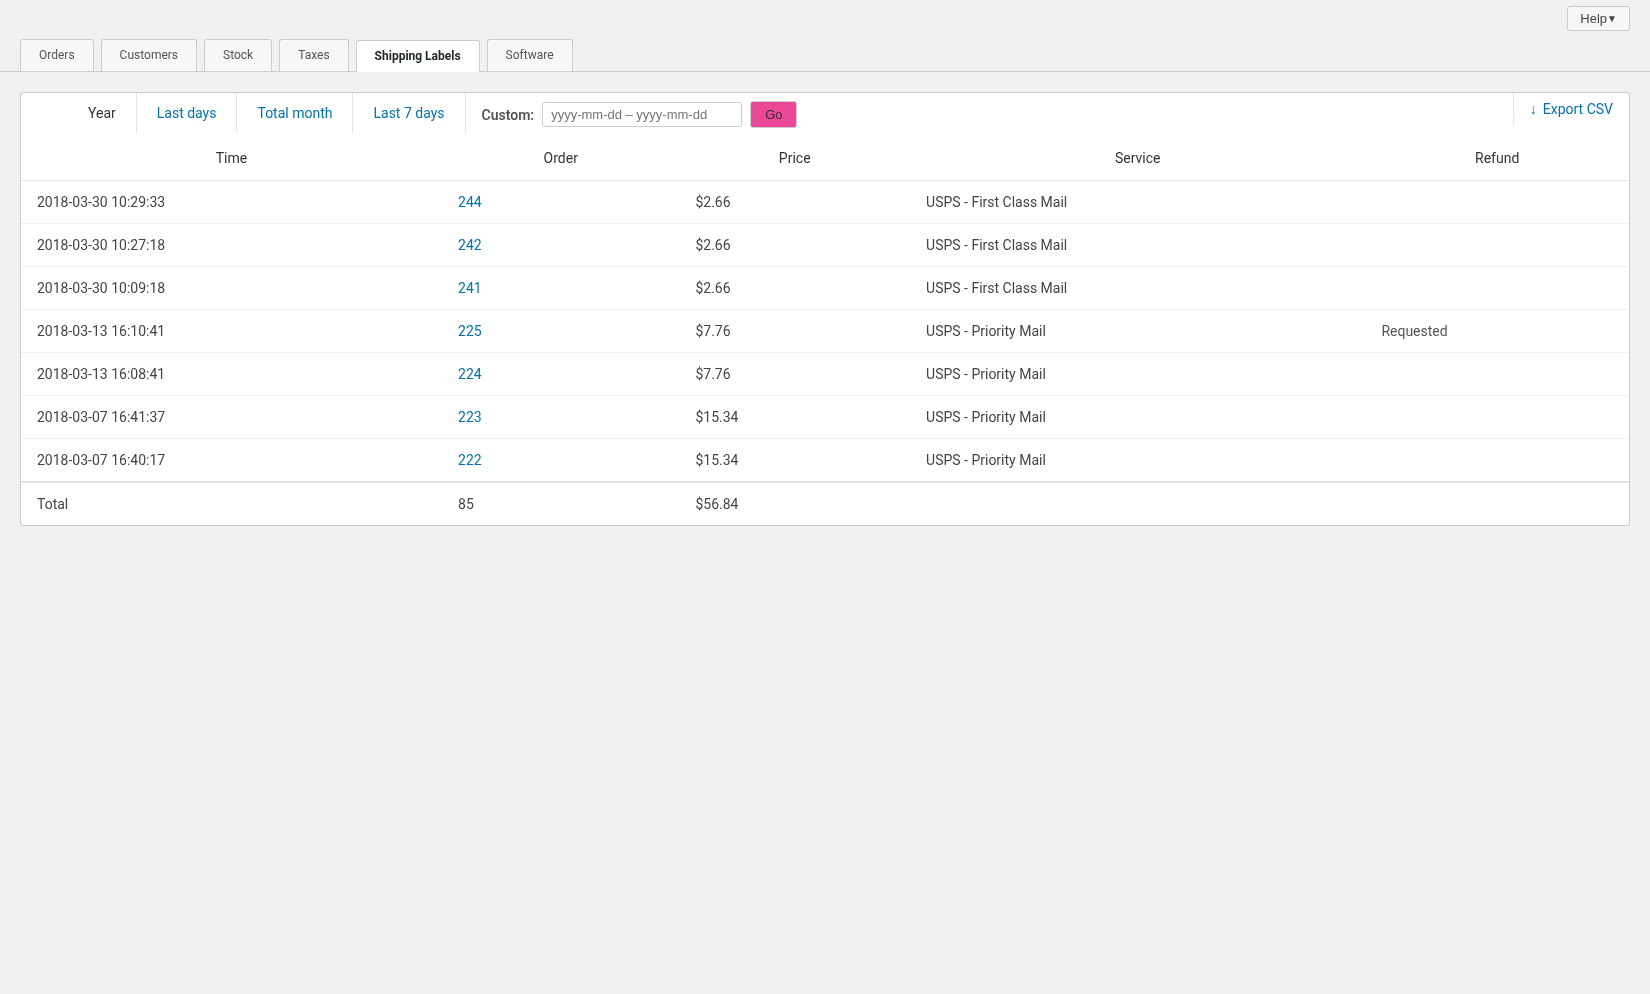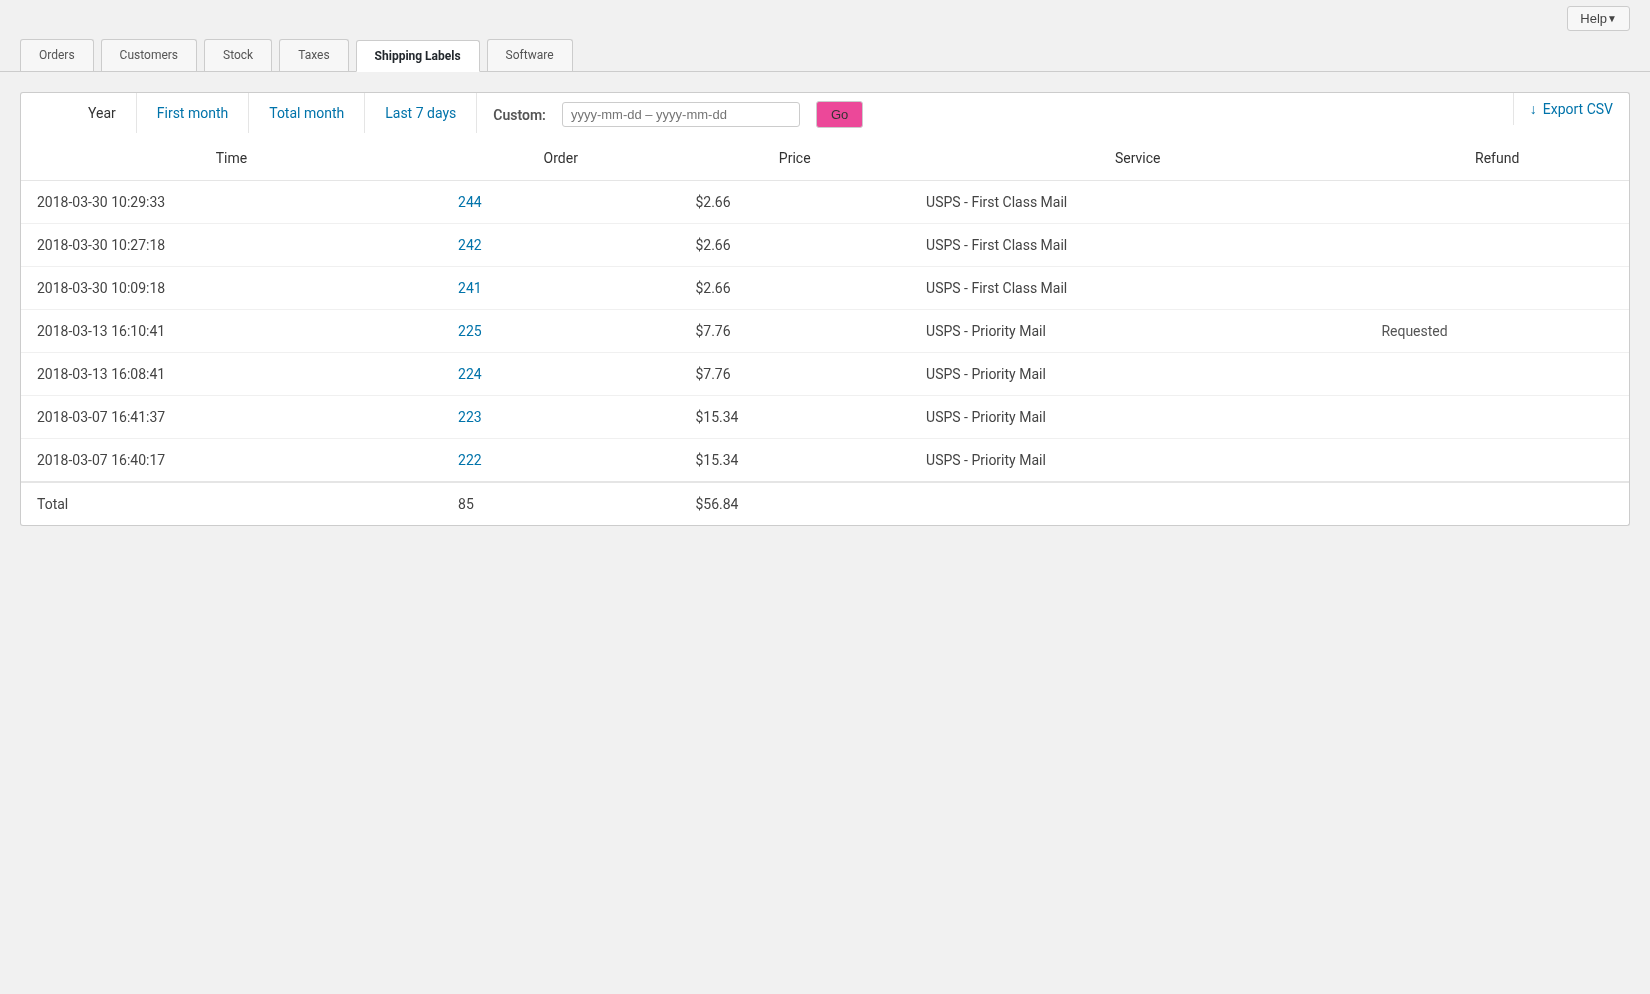--- a/index.html
+++ b/index.html
@@ -92,38 +92,38 @@
     .period-tab.year {
       color: #333;
       font-weight: normal;
     }
 
     .custom-section {
       display: flex;
       align-items: center;
       padding: 8px 16px;
       flex: 1;
-      gap: 16px;
+      gap: 8px;
       color: #555;
     }
 
     .custom-section label {
       font-size: 14px;
       color: #555;
       font-weight: 600;
     }
 
     .custom-input {
       border: 1px solid #ccc;
       padding: 4px 8px;
       font-size: 13px;
       color: #aaa;
       border-radius: 3px;
       background: #fff;
-      width: 238px;
+      width: 200px;
     }
 
     .go-button {
       padding: 5px 14px;
       background: #ec4899;
       border: 1px solid #ccc;
       border-radius: 3px;
       cursor: pointer;
       font-size: 13px;
       color: #333;
@@ -216,21 +216,21 @@
   <a class="tab-item">Stock</a>
   <a class="tab-item">Taxes</a>
   <a class="tab-item active">Shipping Labels</a>
   <a class="tab-item">Software</a>
 </div>
 
 <div class="main-content">
 
   <div class="period-nav">
     <a class="period-tab year inactive">Year</a>
-    <a class="period-tab">First month</a>
+    <a class="period-tab">Last days</a>
     <a class="period-tab">Total month</a>
     <a class="period-tab">Last 7 days</a>
 
     <div class="custom-section">
       <label>Custom:</label>
       <input class="custom-input" type="text" placeholder="yyyy-mm-dd – yyyy-mm-dd" style="">
       <button class="go-button">Go</button>
     </div>
 
     <a class="export-csv">

